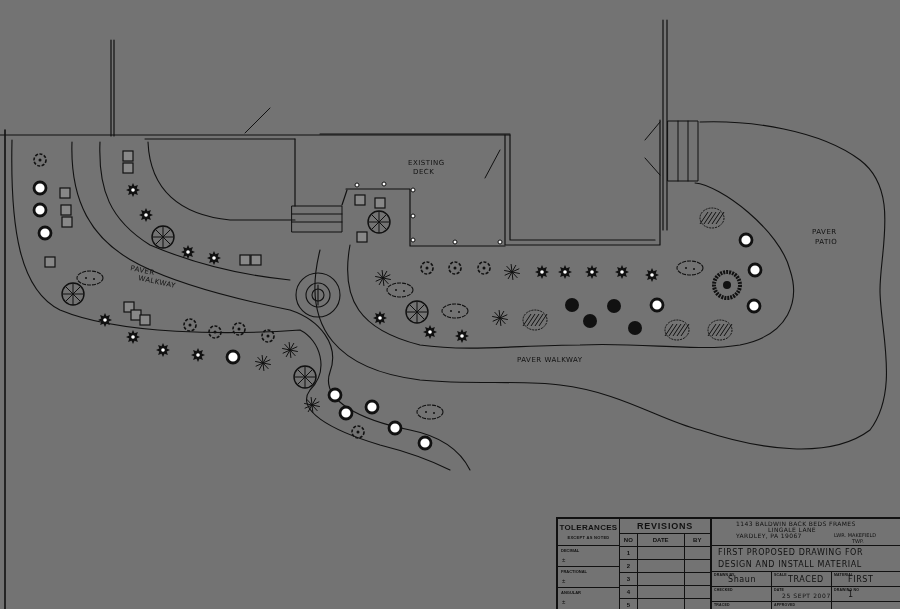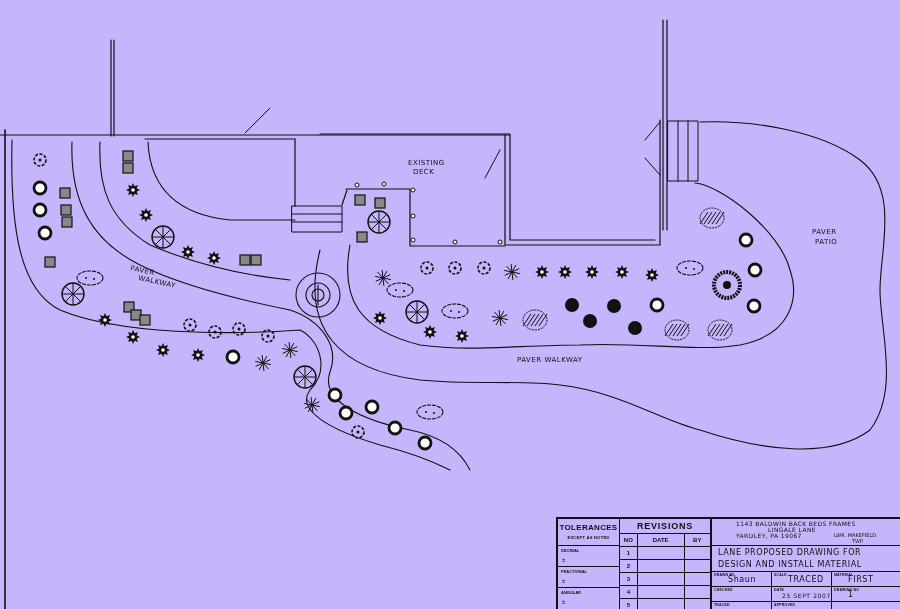--- a/index.html
+++ b/index.html
@@ -1,16 +1,16 @@
 <!DOCTYPE html>
 <html><head>
 <meta charset="utf-8">
 <style>
   html, body { margin: 0; padding: 0; background: #ffffff; }
-  #sheet { position: relative; width: 900px; height: 609px; overflow: hidden; background: #c4b5fd; }
+  #sheet { position: relative; width: 900px; height: 609px; overflow: hidden; background: #737373; }
   #plan { position: absolute; left: 0; top: 0; }
   .hand { font-family: "DejaVu Sans", sans-serif; fill: #111; font-size: 7px; letter-spacing: 0.5px; }
   #titleblock { position: absolute; left: 556px; top: 517px; width: 344px; height: 92px;
     border-left: 2px solid #111; border-top: 2px solid #111; box-sizing: border-box;
     font-family: "Liberation Sans", sans-serif; color: #111; }
   .tb-col { position: absolute; top: 0; bottom: 0; box-sizing: border-box; }
   .tb-tol { left: 0; width: 62px; border-right: 1.5px solid #111; }
   .tb-rev { left: 62px; width: 92px; border-right: 2px solid #111; }
   .tb-main { left: 154px; right: 0; }
   .tol-head { height: 26px; border-bottom: 1.5px solid #111; text-align: center; }
@@ -567,21 +567,21 @@
 
     <div class="tb-col tb-main">
       <div class="addr">
         <span class="l1">1143 BALDWIN  BACK BEDS FRAMES</span>
         <span class="l2">LINGALE LANE</span>
         <span class="l3">YARDLEY, PA 19067</span>
         <span class="l4">LWR. MAKEFIELD</span>
         <span class="l5">TWP.</span>
       </div>
       <div class="desc">
-        <div>LANE PROPOSED DRAWING FOR</div>
+        <div>FIRST PROPOSED DRAWING FOR</div>
         <div>DESIGN AND INSTALL MATERIAL</div>
       </div>
       <div class="grid">
         <div class="cell">
             <span class="k">DRAWN BY</span>
             <span class="v">Shaun</span>
           </div>
         <div class="cell">
             <span class="k">SCALE</span>
             <span class="v">TRACED</span>

